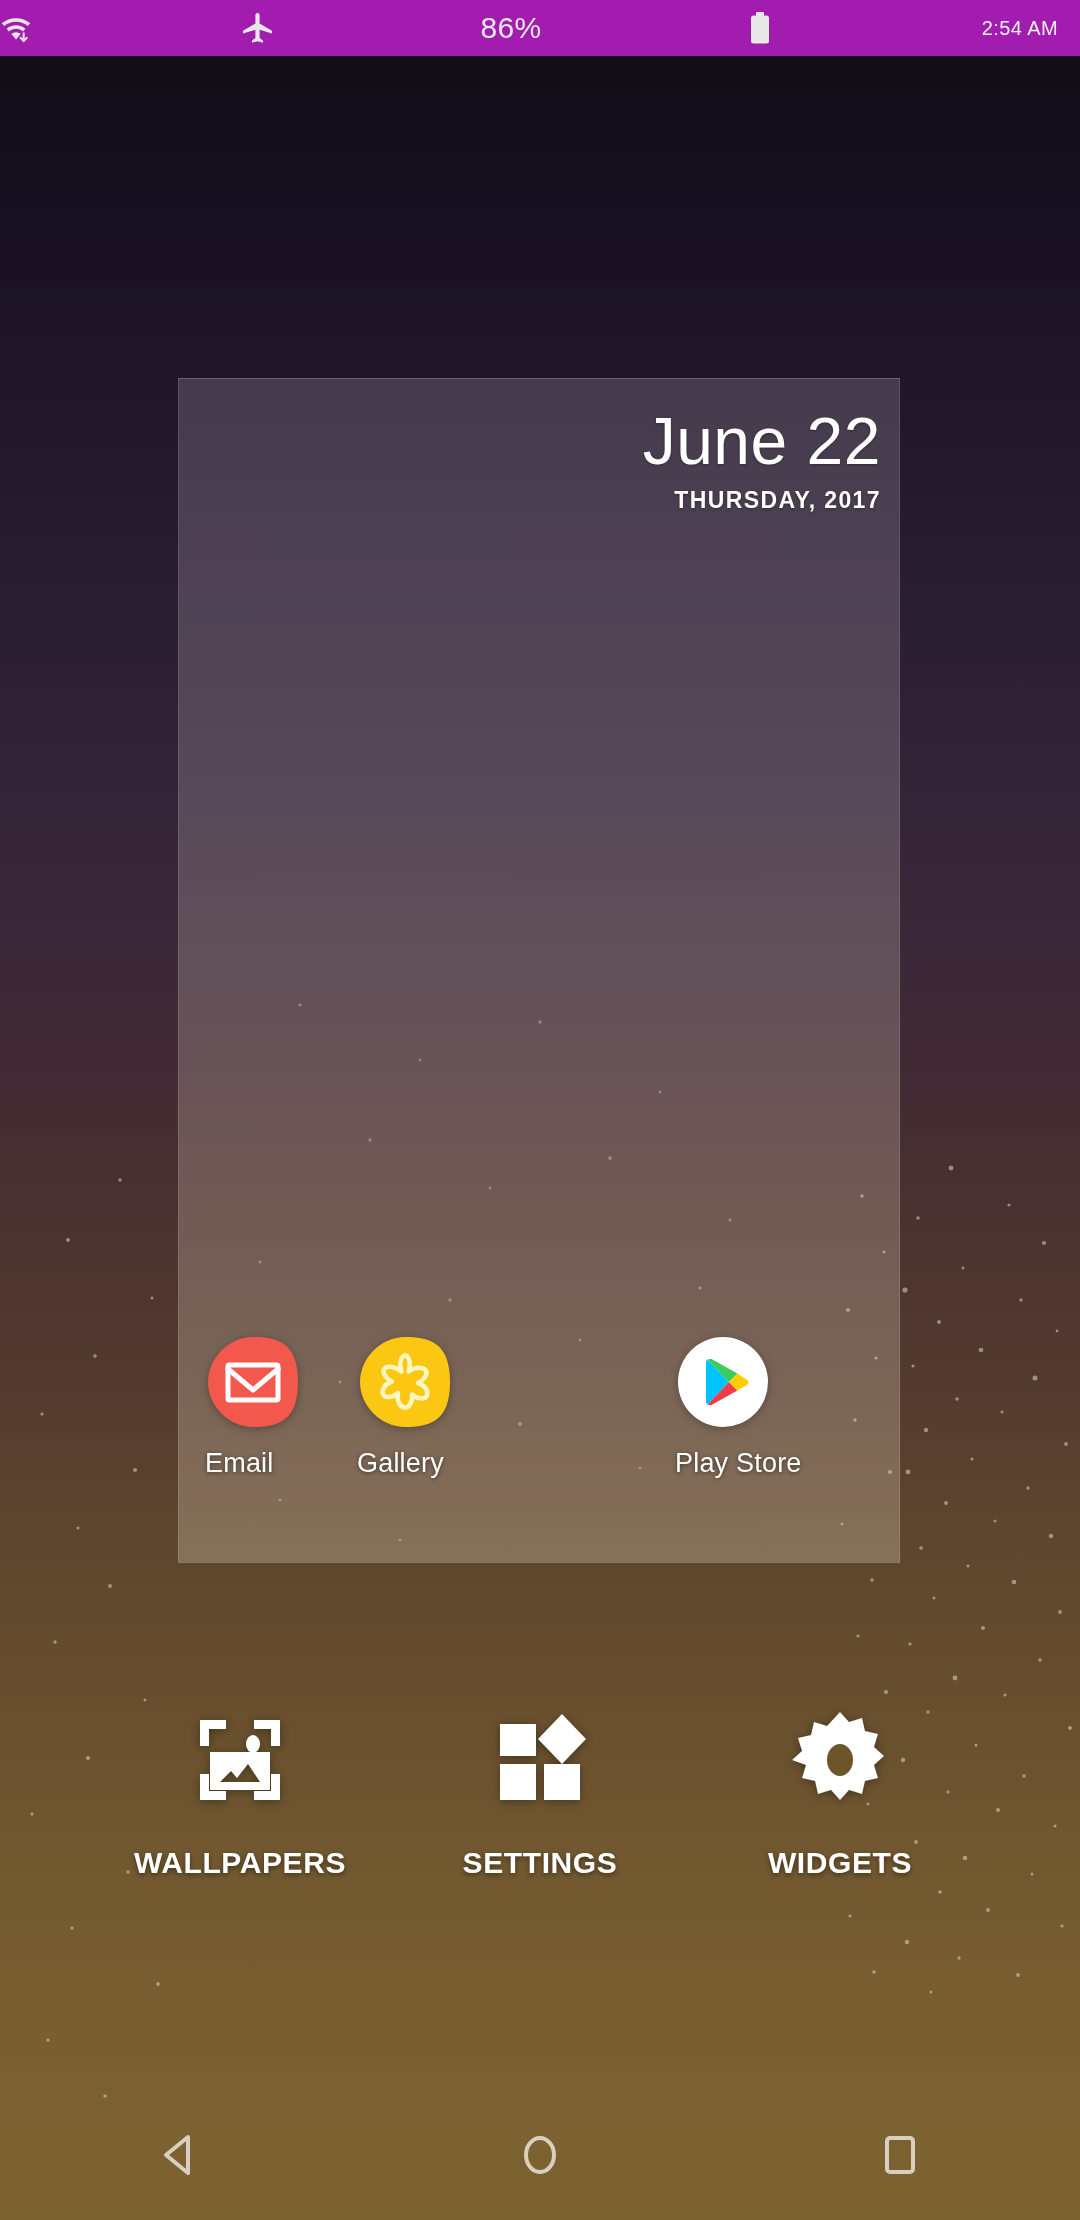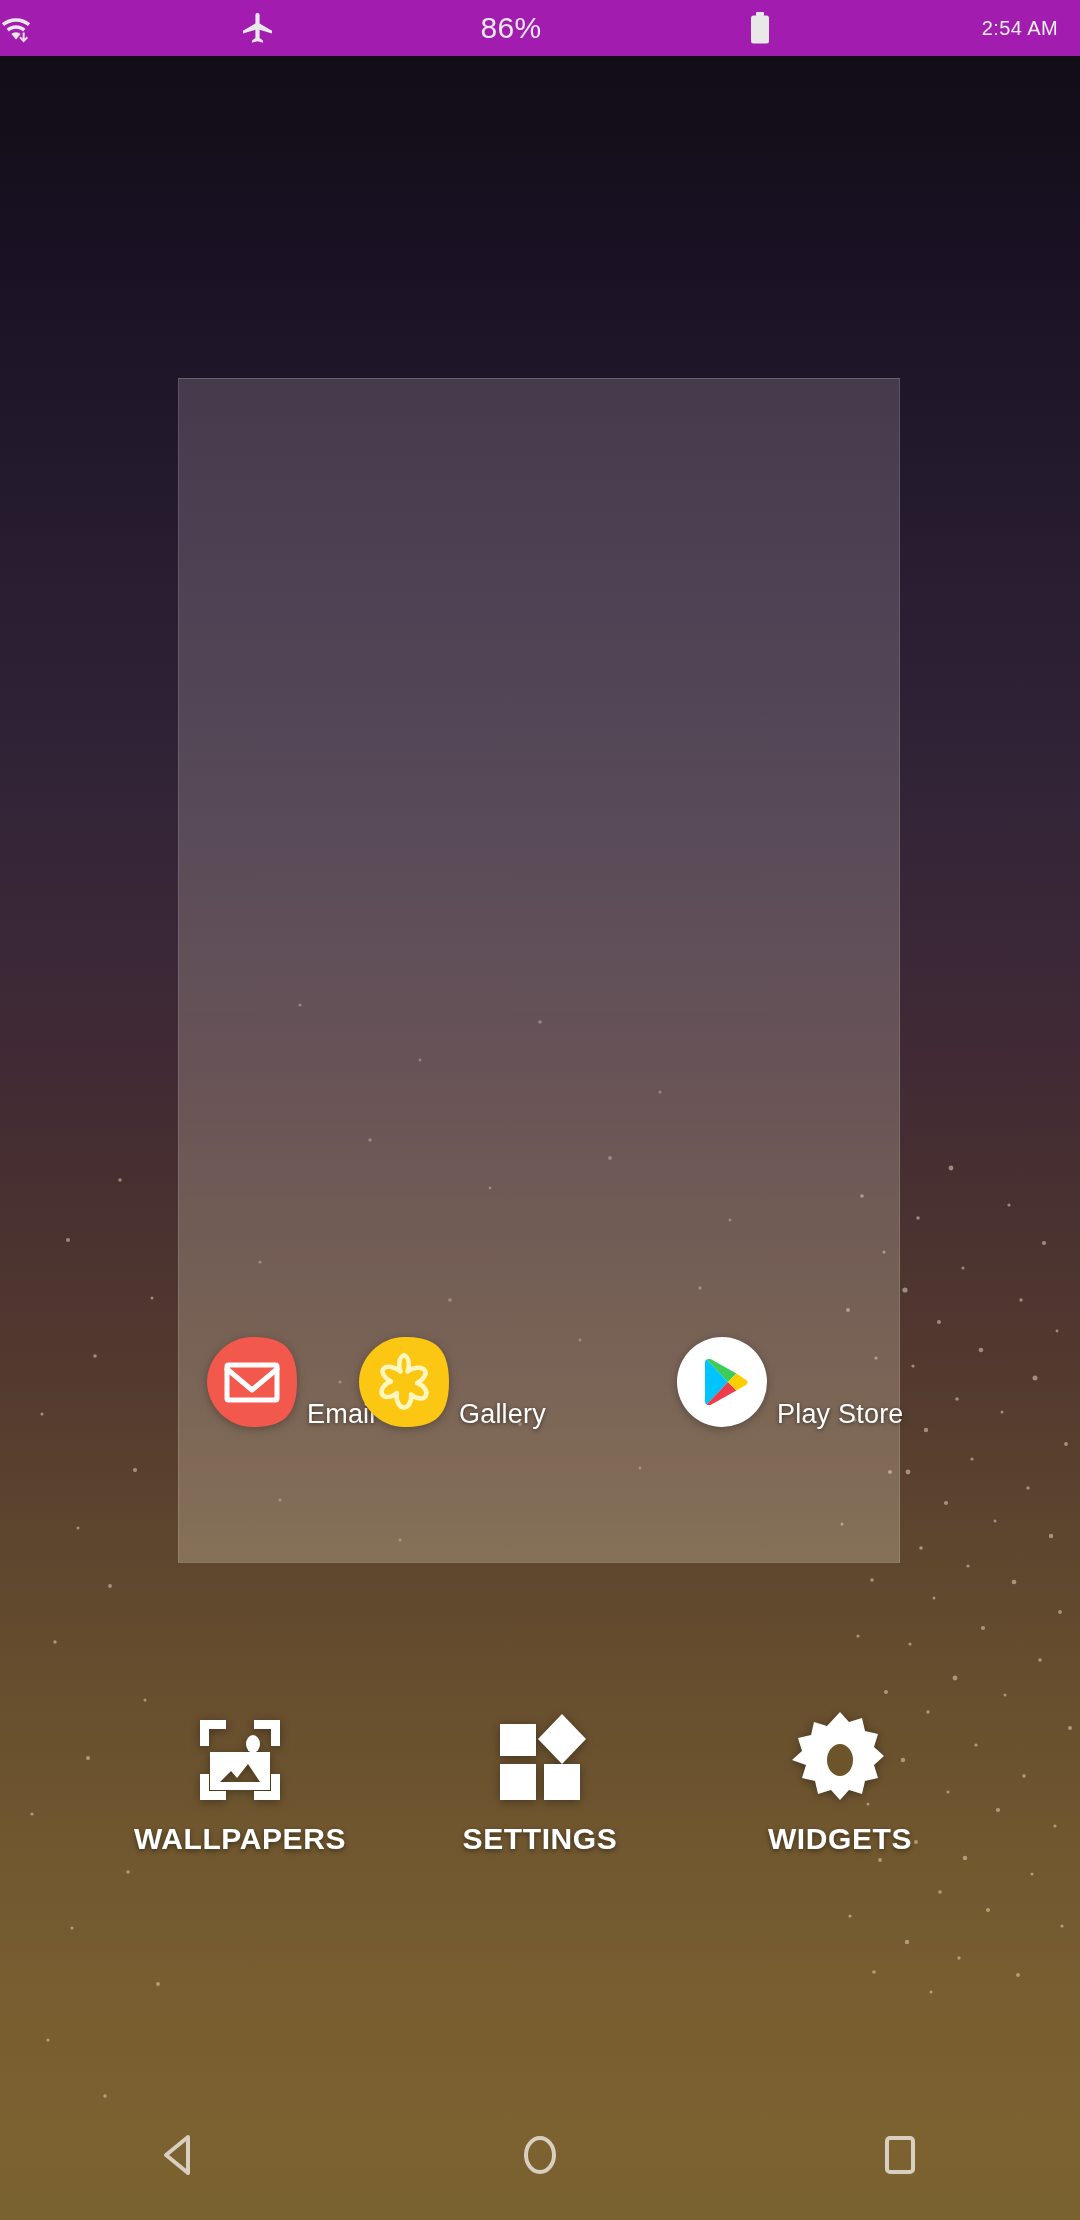--- a/index.html
+++ b/index.html
@@ -107,23 +107,22 @@
 
   
   .panel-apps {
     position:absolute;
     left:0; right:0; bottom:28px;
     height:200px;
   }
   .app {
     position:absolute;
     width:150px;
-    display:flex; flex-direction:row;
-    align-items:flex-end;
-    gap:8px;
+    display:flex; flex-direction:column;
+    align-items:flex-start;
   }
   .app-icon-wrap {
     width:96px; height:96px;
     display:flex; align-items:center; justify-content:center;
     filter:drop-shadow(0 2px 4px rgba(0,0,0,0.28));
   }
   .app-label {
     margin-top:18px;
     color:#ffffff;
     font-size:27px;
@@ -151,21 +150,21 @@
     display:flex; flex-direction:column;
     align-items:center;
     cursor:pointer;
   }
   .action-icon {
     height:100px;
     display:flex; align-items:center; justify-content:center;
     filter:drop-shadow(0 2px 5px rgba(0,0,0,0.35));
   }
   .action-label {
-    margin-top:12px;
+    margin-top:36px;
     color:#ffffff;
     font-size:30px;
     font-weight:bold;
     letter-spacing:0.6px;
     text-shadow:0 2px 5px rgba(0,0,0,0.45);
     white-space:nowrap;
   }
 
   
   .nav-bar {
@@ -319,20 +318,24 @@
     <span class="sb-item">
       <svg class="sb-icon" width="22" height="32" viewBox="0 0 22 32">
         <rect x="7" y="0" width="8" height="4" rx="1" fill="#e8e8e8"></rect>
         <rect x="2" y="3.5" width="18" height="28" rx="2.5" fill="#e8e8e8"></rect>
       </svg>
     </span>
     <span class="sb-clock">2:54 AM</span>
   </div>
 
   <div class="widget-panel">
+    <div class="widget-date-block">
+      <div class="widget-date-main">June 22</div>
+      <div class="widget-date-sub">THURSDAY, 2017</div>
+    </div>
 
     <div class="panel-apps">
 
       <div class="app app-email">
         <div class="app-icon-wrap">
           <svg width="94" height="94" viewBox="0 0 94 94">
             <path d="M47 2c24 0 45 5 45 45s-21 45-45 45S2 71 2 47 23 2 47 2z" fill="#f2584b"></path>
             <g fill="none" stroke="#ffffff" stroke-width="5" stroke-linejoin="round" stroke-linecap="round">
               <rect x="22" y="30" width="50" height="35" rx="1.5"></rect>
               <path d="M22 34l25 21 25-21"></path>

